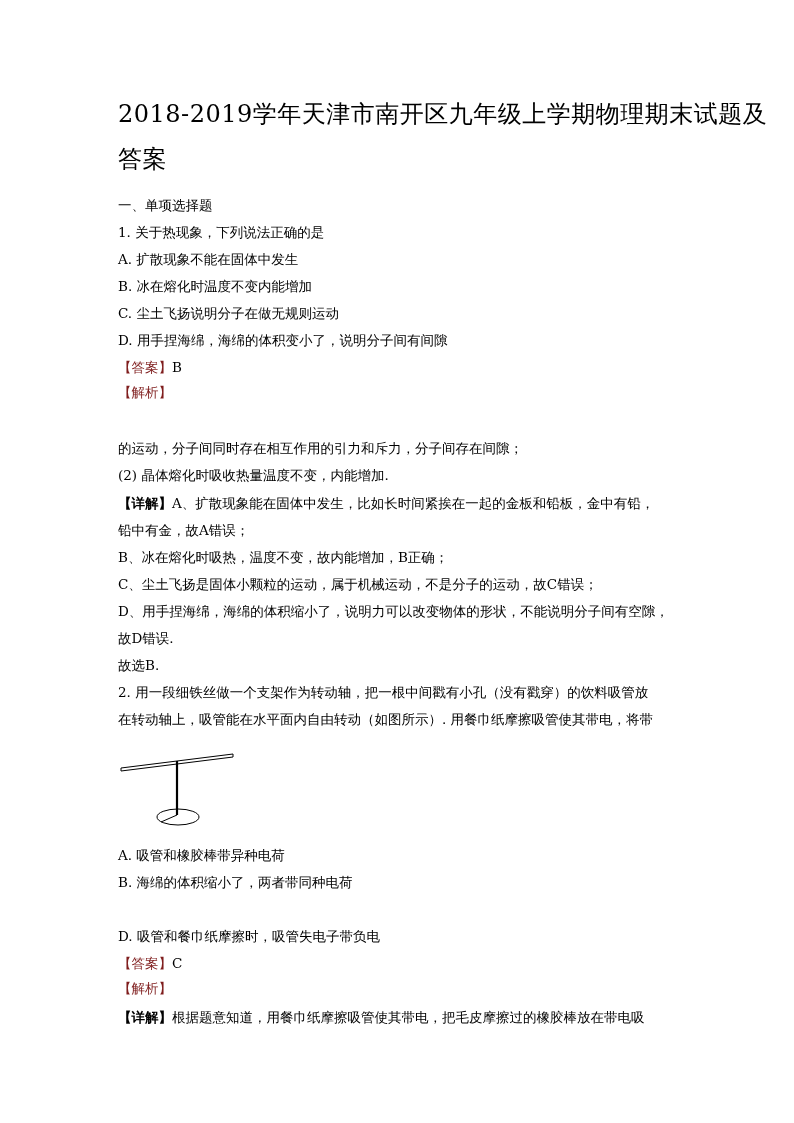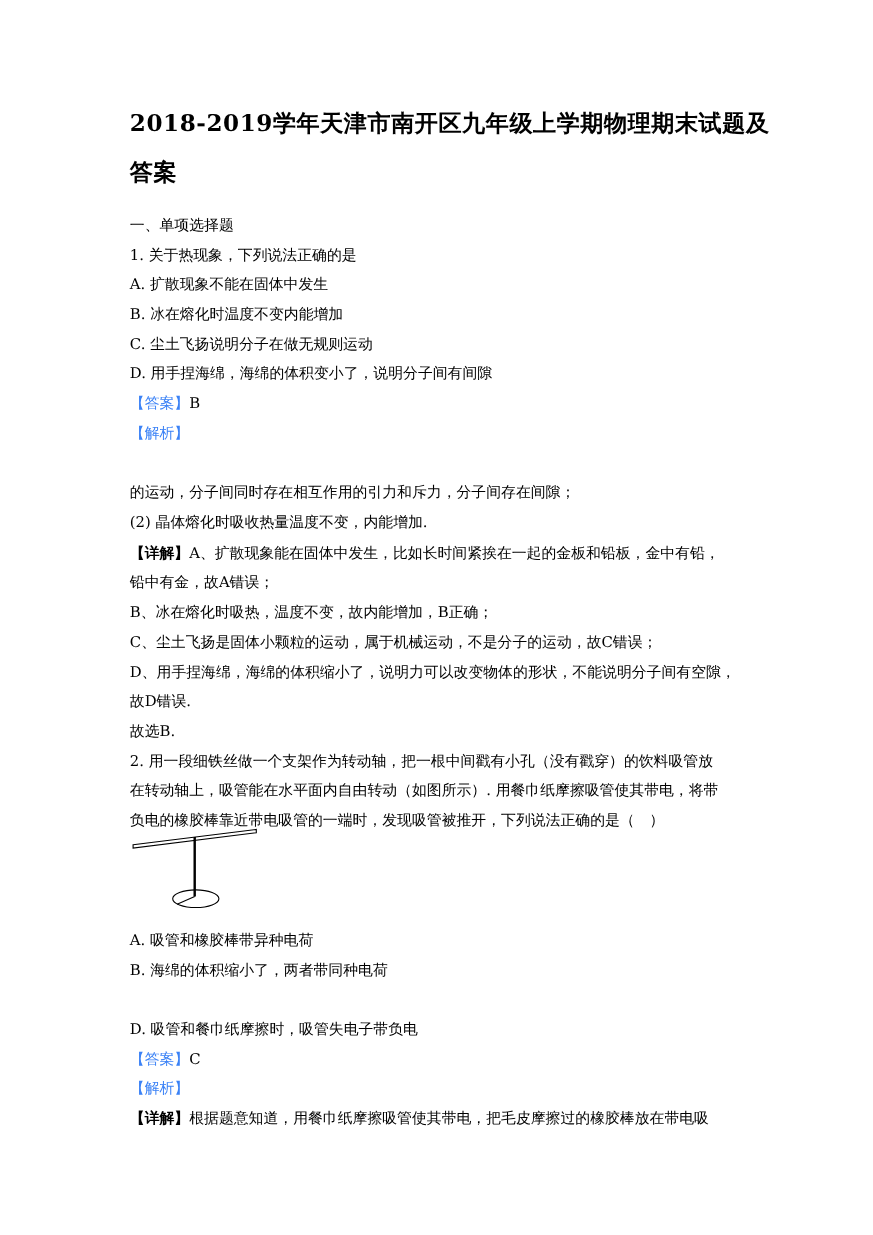--- a/index.html
+++ b/index.html
@@ -1,21 +1,21 @@
 <!DOCTYPE html>
 <html><head>
 <meta charset="utf-8">
 <style>
   html, body { margin: 0; padding: 0; background: #ffffff; }
   body { width: 794px; height: 1123px; position: relative; overflow: hidden;
          font-family: "DejaVu Serif", "Liberation Serif", serif; color: #000; }
   .page { position: absolute; left: 0; top: 0; width: 794px; height: 1123px; }
-  .title { position: absolute; left: 118px; font-size: 21px; font-weight: bold; letter-spacing: 0.5px; white-space: nowrap; }
+  .title { position: absolute; left: 118px; font-size: 24px; font-weight: normal; letter-spacing: 0.5px; white-space: nowrap; }
   .line { position: absolute; left: 118px; font-size: 13.5px; white-space: nowrap; line-height: 18px; margin-top: 16px; }
-  .lbl { color: #3b82f6; }
+  .lbl { color: #7f1d1d; font-family: Liberation Mono, monospace; }
   .bold { font-weight: bold; }
   .fig { position: absolute; left: 118px; top: 748px; }
 </style>
 </head>
 <body>
 
 <div class="page">
   <div class="title" style="top:98px">2018-2019学年天津市南开区九年级上学期物理期末试题及</div>
   <div class="title" style="top:143px">答案</div>
 
@@ -40,21 +40,20 @@
   </div>
   <div class="line" style="top:505px">铅中有金，故A错误；</div>
   <div class="line" style="top:532px">B、冰在熔化时吸热，温度不变，故内能增加，B正确；</div>
   <div class="line" style="top:559px">C、尘土飞扬是固体小颗粒的运动，属于机械运动，不是分子的运动，故C错误；</div>
   <div class="line" style="top:586px">D、用手捏海绵，海绵的体积缩小了，说明力可以改变物体的形状，不能说明分子间有空隙，</div>
   <div class="line" style="top:613px">故D错误.</div>
   <div class="line" style="top:640px">故选B.</div>
 
   <div class="line" style="top:667px">2. 用一段细铁丝做一个支架作为转动轴，把一根中间戳有小孔（没有戳穿）的饮料吸管放</div>
   <div class="line" style="top:694px">在转动轴上，吸管能在水平面内自由转动（如图所示）. 用餐巾纸摩擦吸管使其带电，将带</div>
-  <div class="line" style="top:721px">负电的橡胶棒靠近带电吸管的一端时，发现吸管被推开，下列说法正确的是（　）</div>
 
   <div class="fig">
     <svg width="130" height="80" viewBox="0 0 130 80">
 
       <path d="M3 20 L115 6 L115 9 L3 23 Z" fill="#fff" stroke="#000" stroke-width="1"></path>
 
       <line x1="59" y1="13" x2="59" y2="67" stroke="#000" stroke-width="2.2"></line>
 
       <ellipse cx="60" cy="69" rx="21" ry="8" fill="none" stroke="#000" stroke-width="1"></ellipse>
       <line x1="59" y1="67" x2="43" y2="74" stroke="#000" stroke-width="1"></line>

